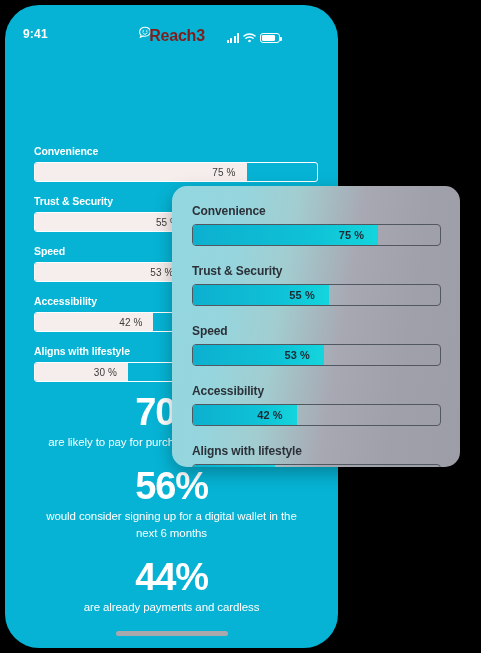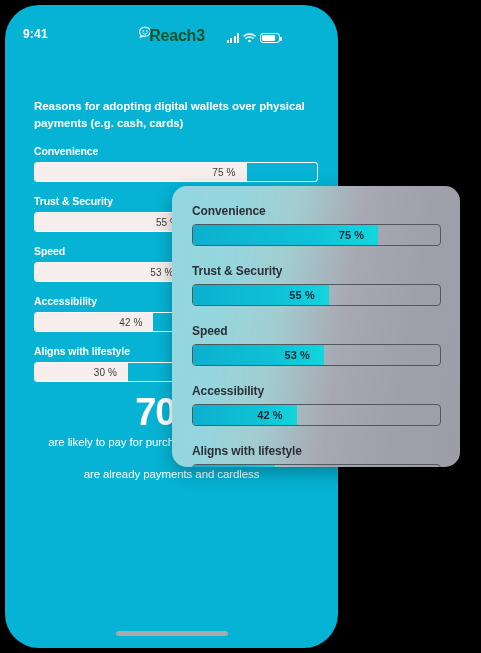--- a/index.html
+++ b/index.html
@@ -44,21 +44,21 @@
     font-weight: 700;
     color: #ffffff;
     letter-spacing: 0.2px;
   }
   #brand-logo {
     position: absolute;
     left: 0;
     top: -1px;
     width: 333px;
     text-align: center;
-    color: #14532d;
+    color: #7f1d1d;
     font-size: 16px;
     font-weight: 700;
     letter-spacing: -0.2px;
   }
   #brand-logo .logo-mark {
     display: inline-block;
     vertical-align: -1px;
     margin-right: -3px;
   }
   #status-icons {
@@ -282,21 +282,20 @@
           <path d="M2.9 5.3c1.0-0.9 2.3-1.4 3.6-1.4s2.6 0.5 3.6 1.4" fill="none" stroke="#fff" stroke-width="1.5" stroke-linecap="round"></path>
           <circle cx="6.5" cy="8.0" r="1.3" fill="#fff"></circle>
         </svg>
       </span>
       <span class="battery">
           <span></span>
         </span>
     </div>
   </div>
 
-  <div id="question">Reasons for adopting digital wallets over physical payments (e.g. cash, cards)</div>
 
   <div id="bg-chart">
 
     <div class="bg-row">
       <div class="bg-label">Convenience</div>
       <div class="bg-track">
         <div class="bg-fill" style="width:75%">
           <span>75 %</span>
         </div>
       </div>
@@ -339,20 +338,25 @@
     </div>
 
   </div>
 
   <div id="stats">
     <div class="stat">
       <div class="stat-value">70%</div>
       <div class="stat-caption">are likely to pay for purchases with a digital wallet</div>
     </div>
     <div class="stat">
+      <div class="stat-value">56%</div>
+      <div class="stat-caption">would consider signing up for a digital wallet in the next 6 months</div>
+    </div>
+    <div class="stat">
+      <div class="stat-value">44%</div>
       <div class="stat-caption">are already payments and cardless</div>
     </div>
   </div>
 
   <div id="home-indicator"></div>
 </div>
 
 <div id="overlay-card">
   <div id="overlay-inner">
 

